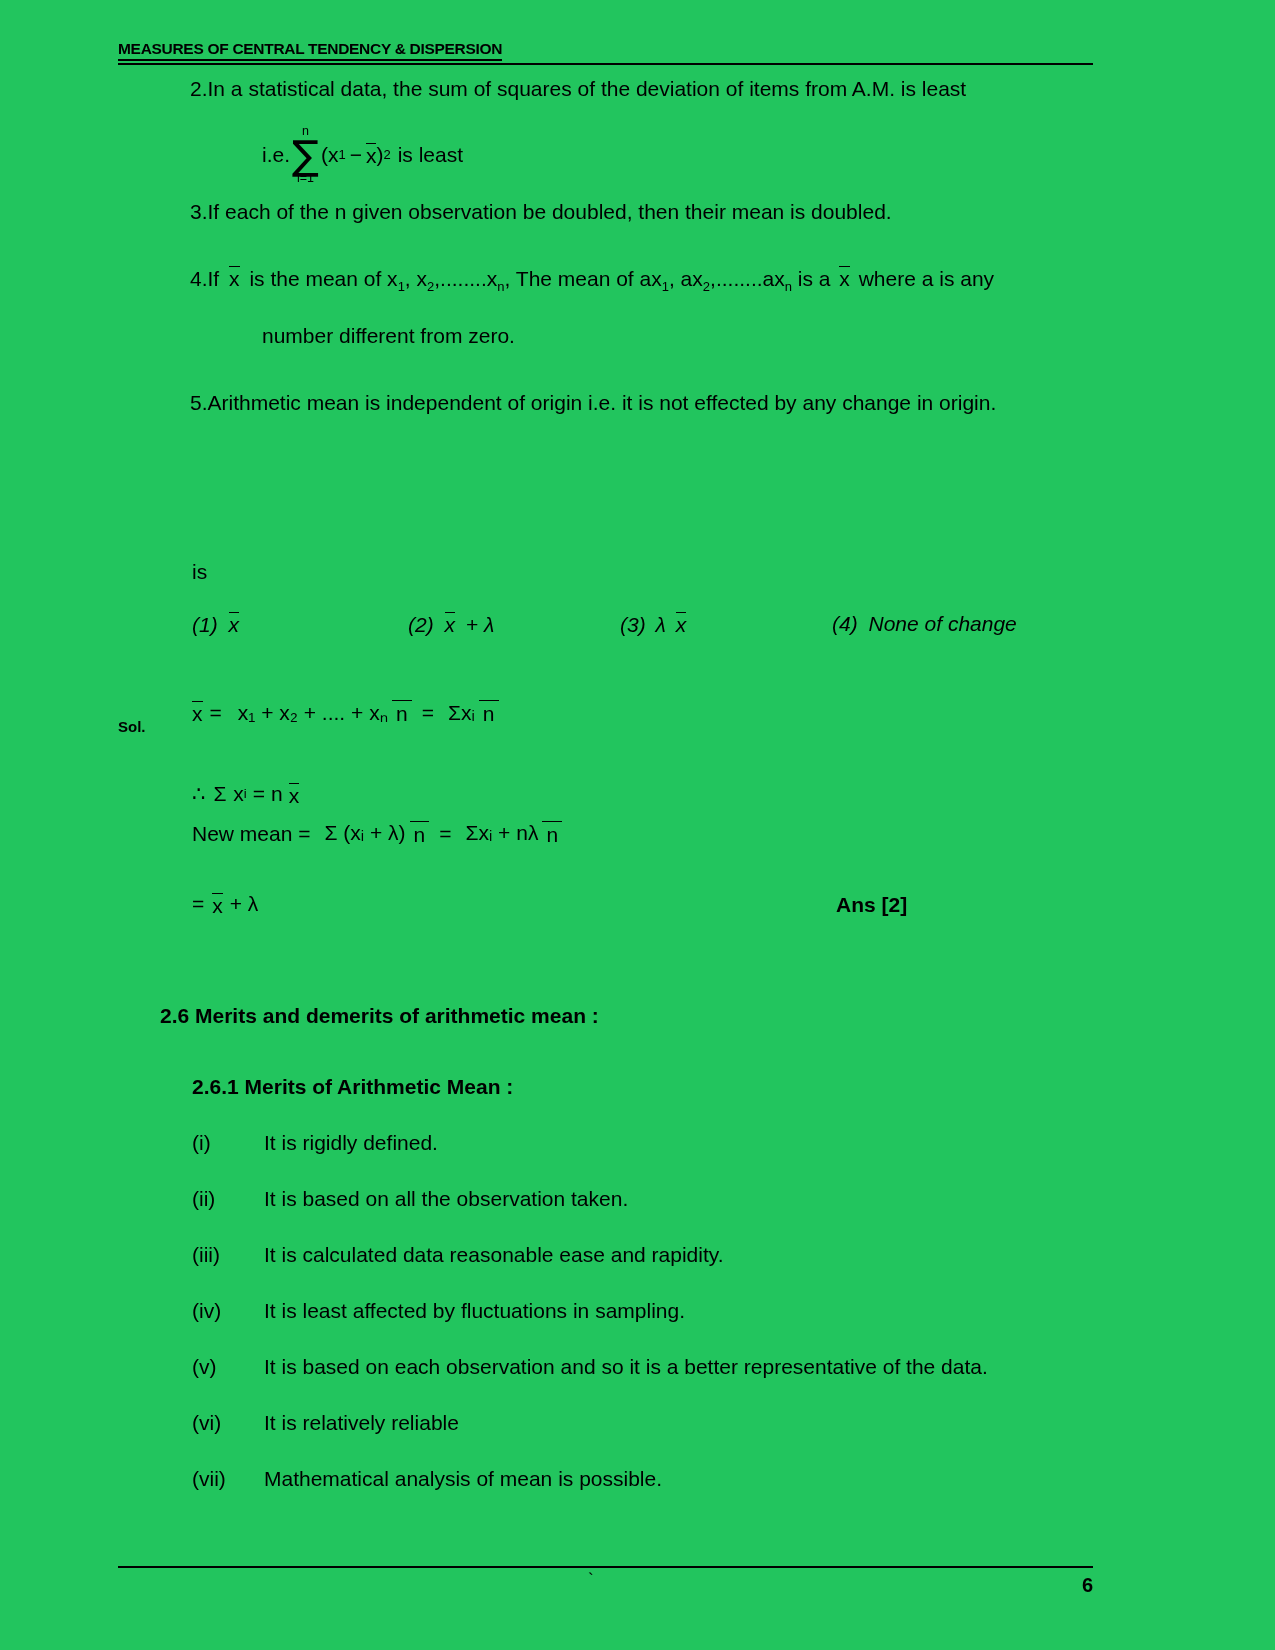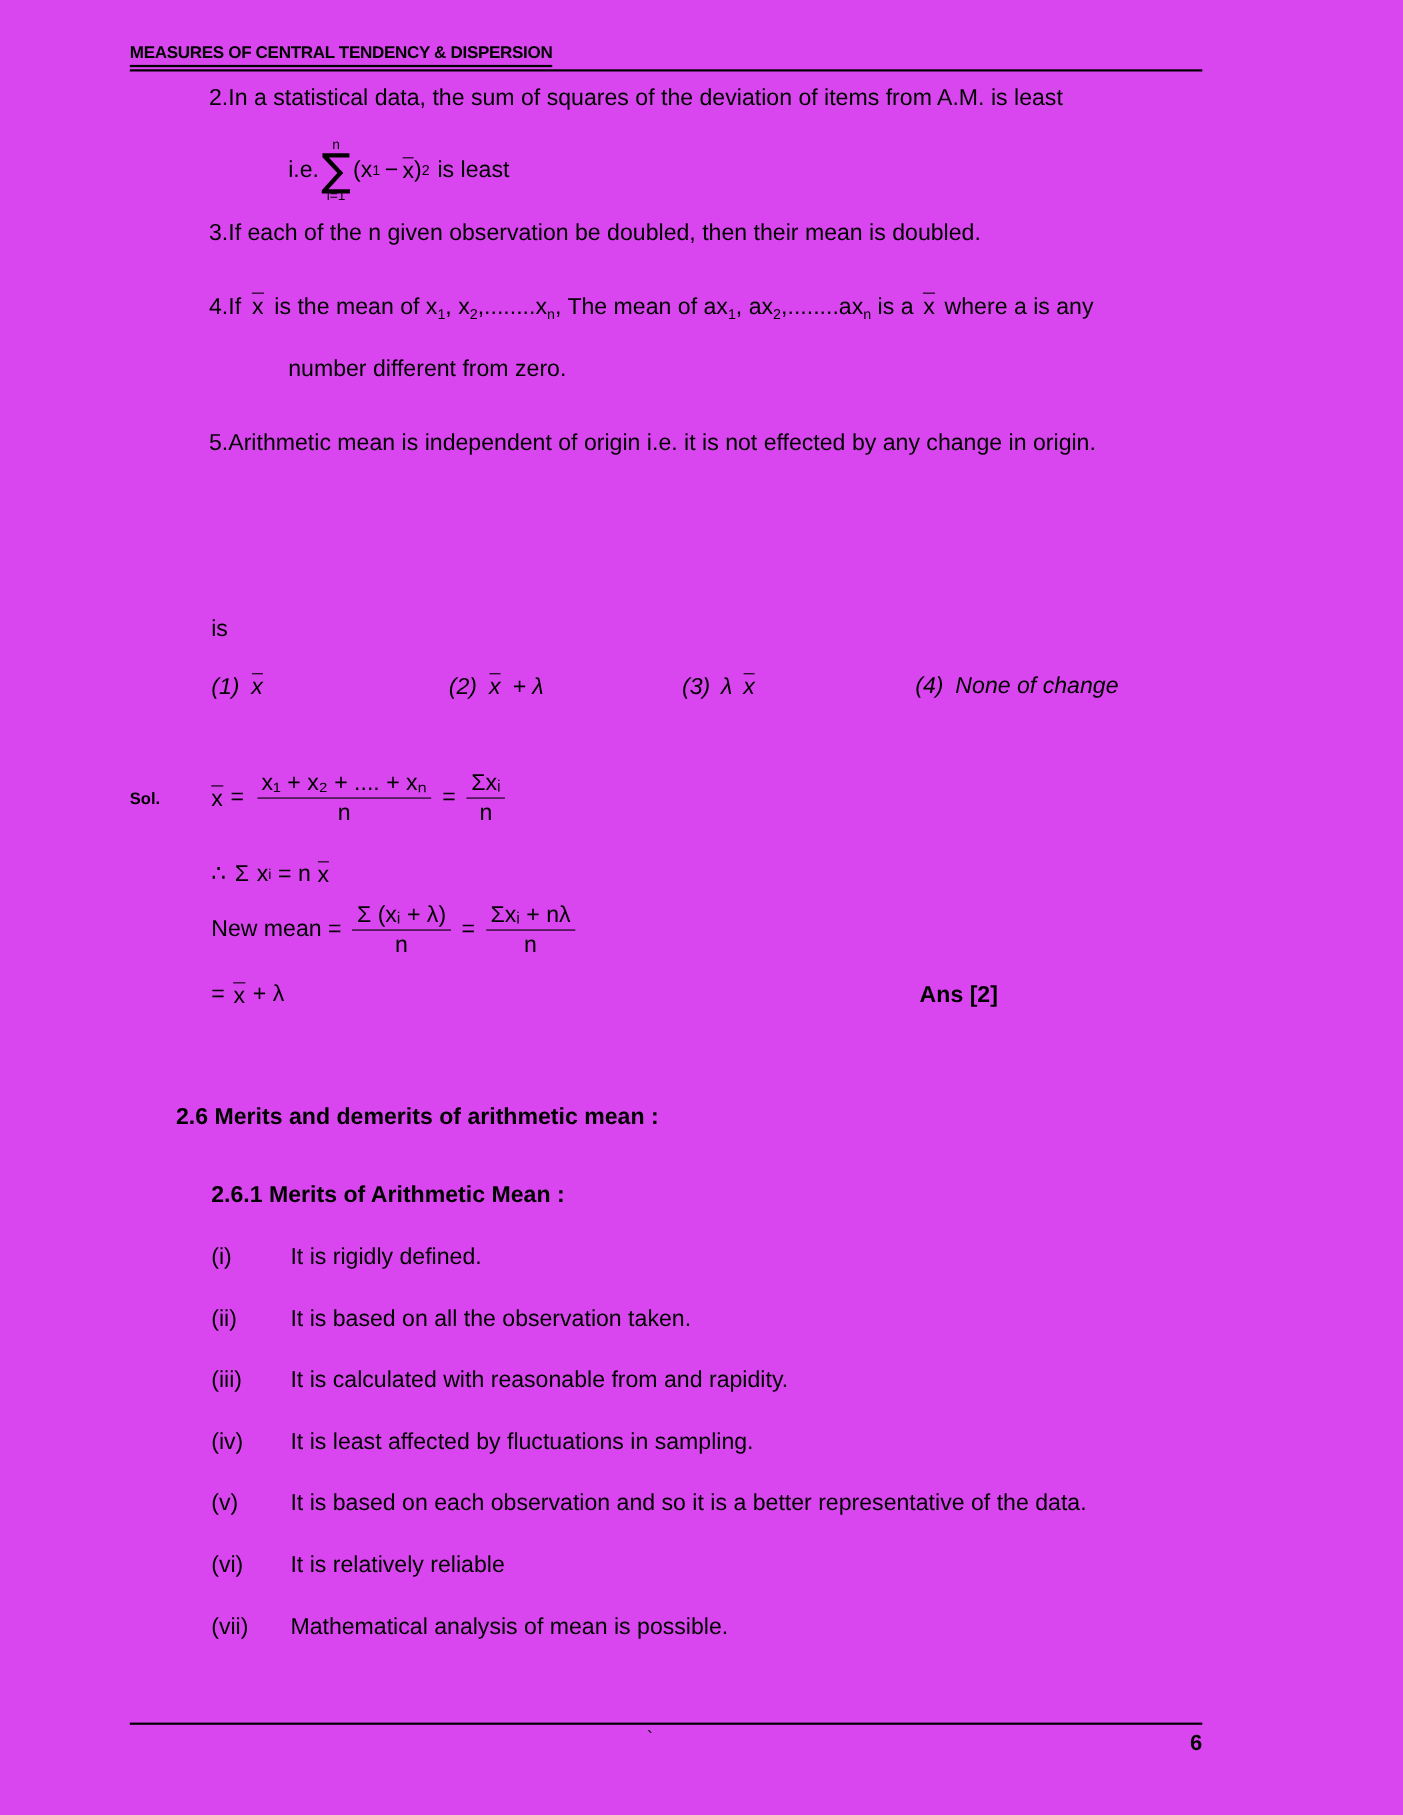--- a/index.html
+++ b/index.html
@@ -8,21 +8,21 @@
     background: #ffffff;
   }
   body {
     font-family: "Liberation Sans", sans-serif;
     color: #000000;
   }
   .page {
     position: relative;
     width: 1275px;
     height: 1650px;
-    background: #d946ef;
+    background: #22c55e;
     box-sizing: border-box;
     padding: 0;
     overflow: hidden;
   }
   .content {
     position: absolute;
     left: 118px;
     top: 0;
     width: 975px;
     height: 1650px;
@@ -135,21 +135,21 @@
   }
   .bigsum .sig {
     font-size: 40px;
     line-height: 0.85;
     font-family: "DejaVu Sans", sans-serif;
   }
 
   
   .frac {
     display: inline-flex;
-    flex-direction: column;
+    flex-direction: row;
     align-items: center;
     vertical-align: middle;
     margin: 0 5px;
     line-height: 1.12;
     justify-content: flex-end;
   }
   .frac .num {
     padding: 0 4px 1px 4px;
     font-size: 21px;
     white-space: nowrap;
@@ -320,21 +320,21 @@
       <div class="body">It is rigidly defined.</div>
     </div>
 
     <div class="row" style="left:74px; top:1186px; width:901px;">
       <div class="marker merit-marker">(ii)</div>
       <div class="body">It is based on all the observation taken.</div>
     </div>
 
     <div class="row" style="left:74px; top:1242px; width:901px;">
       <div class="marker merit-marker">(iii)</div>
-      <div class="body">It is calculated with reasonable from and rapidity.</div>
+      <div class="body">It is calculated data reasonable ease and rapidity.</div>
     </div>
 
     <div class="row" style="left:74px; top:1298px; width:901px;">
       <div class="marker merit-marker">(iv)</div>
       <div class="body">It is least affected by fluctuations in sampling.</div>
     </div>
 
     <div class="row" style="left:74px; top:1354px; width:901px;">
       <div class="marker merit-marker">(v)</div>
       <div class="body">It is based on each observation and so it is a better representative of the data.</div>

